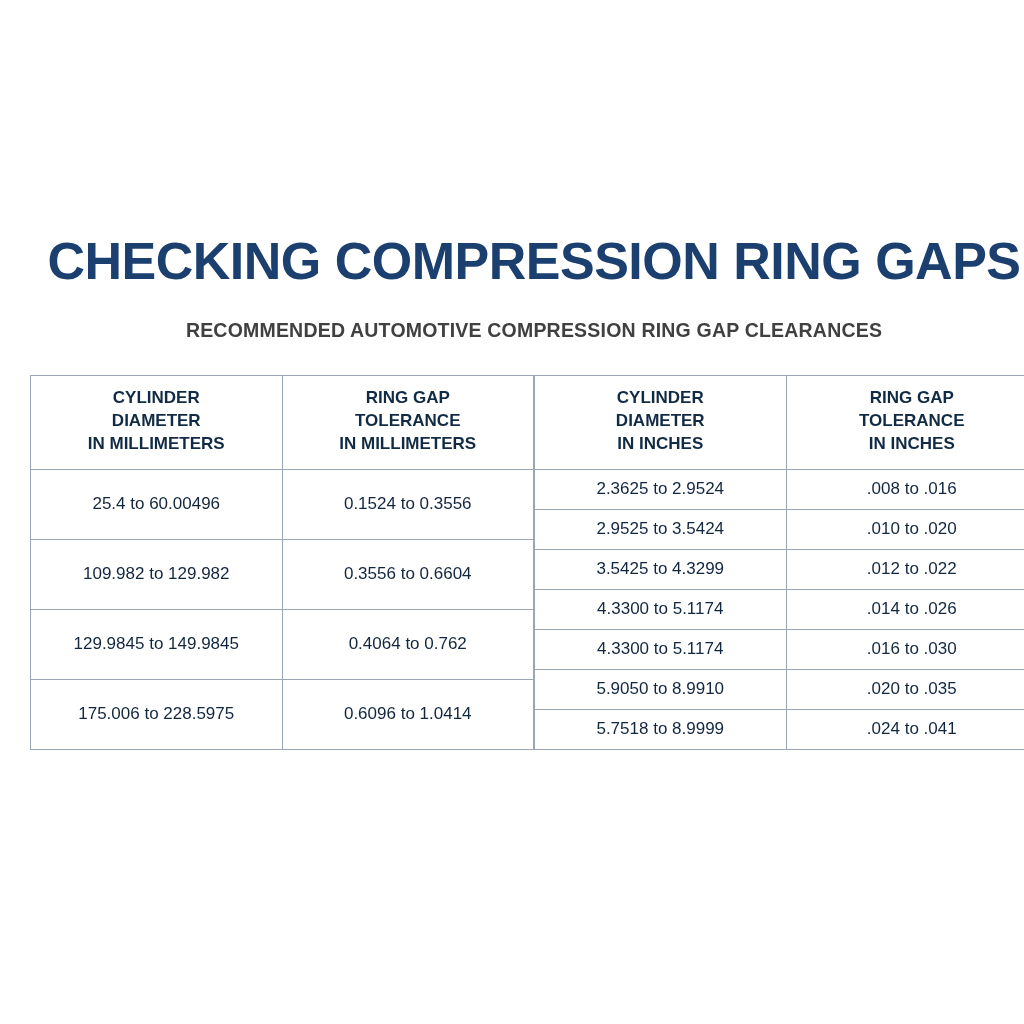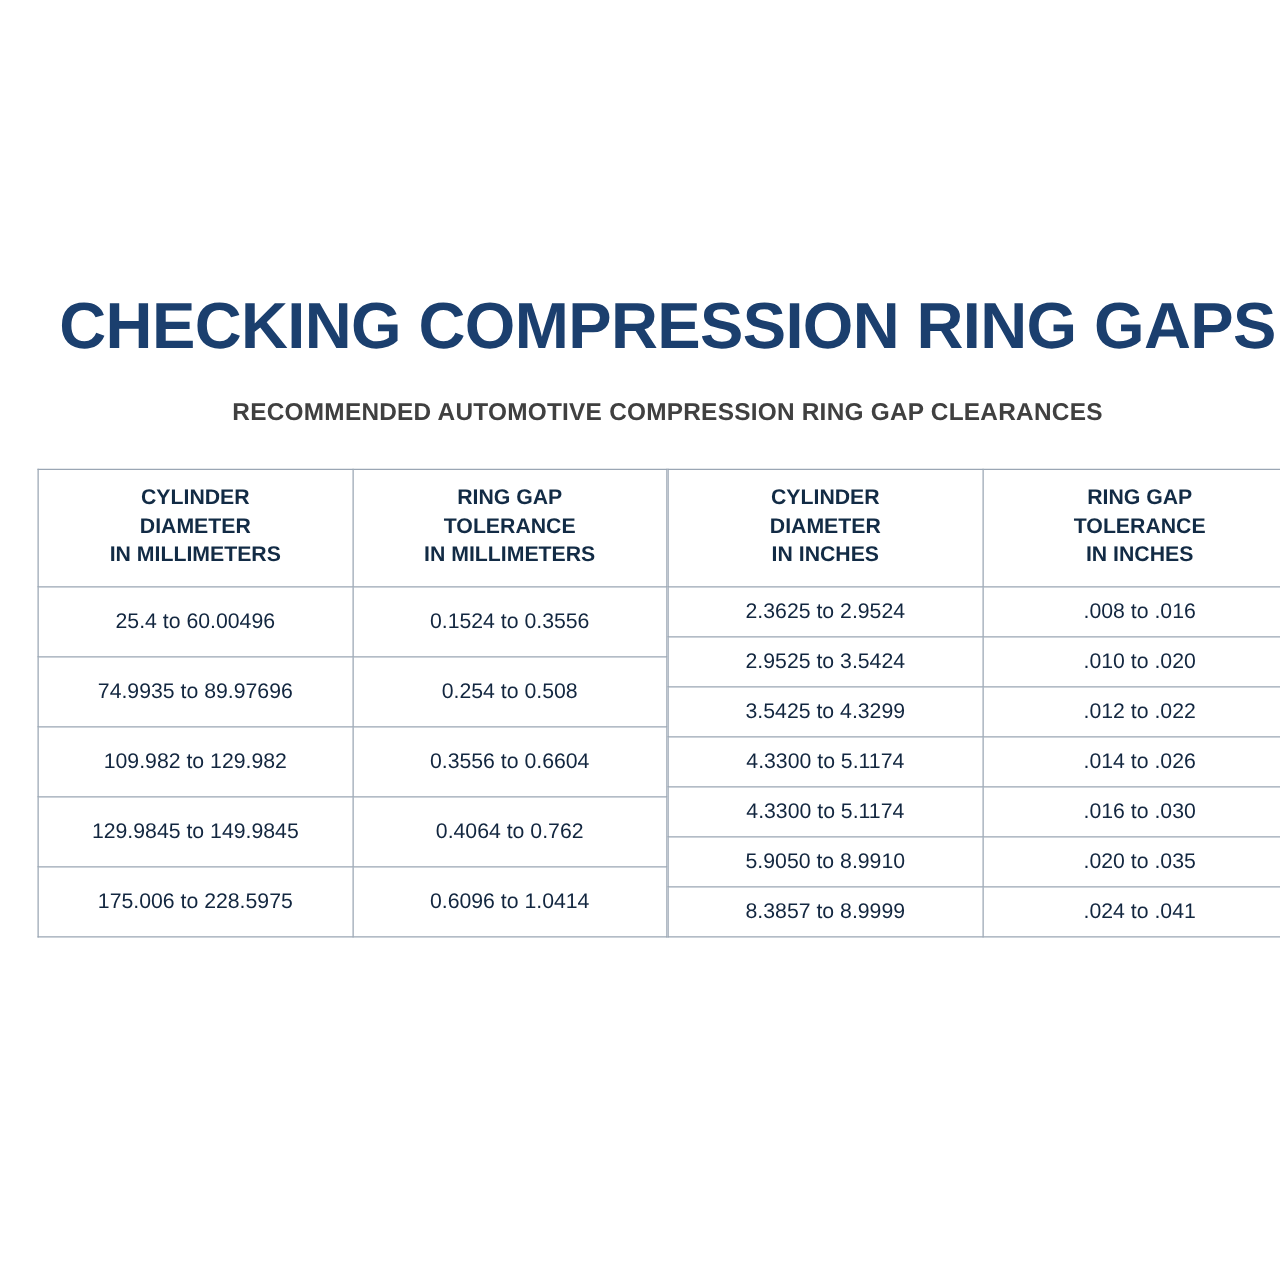--- a/index.html
+++ b/index.html
@@ -106,24 +106,20 @@
             <span class="hdr-line">IN MILLIMETERS</span>
           </th>
         </tr>
       </thead>
       <tbody>
         <tr>
           <td>25.4 to 60.00496</td>
           <td>0.1524 to 0.3556</td>
         </tr>
         <tr>
-          <td>74.9935 to 89.97696</td>
-          <td>0.254 to 0.508</td>
-        </tr>
-        <tr>
           <td>109.982 to 129.982</td>
           <td>0.3556 to 0.6604</td>
         </tr>
         <tr>
           <td>129.9845 to 149.9845</td>
           <td>0.4064 to 0.762</td>
         </tr>
         <tr>
           <td>175.006 to 228.5975</td>
           <td>0.6096 to 1.0414</td>
@@ -165,20 +161,20 @@
         </tr>
         <tr>
           <td>4.3300 to 5.1174</td>
           <td>.016 to .030</td>
         </tr>
         <tr>
           <td>5.9050 to 8.9910</td>
           <td>.020 to .035</td>
         </tr>
         <tr>
-          <td>8.3857 to 8.9999</td>
+          <td>5.7518 to 8.9999</td>
           <td>.024 to .041</td>
         </tr>
       </tbody>
     </table>
 
   </div>
 </div>
 
 </body></html>

